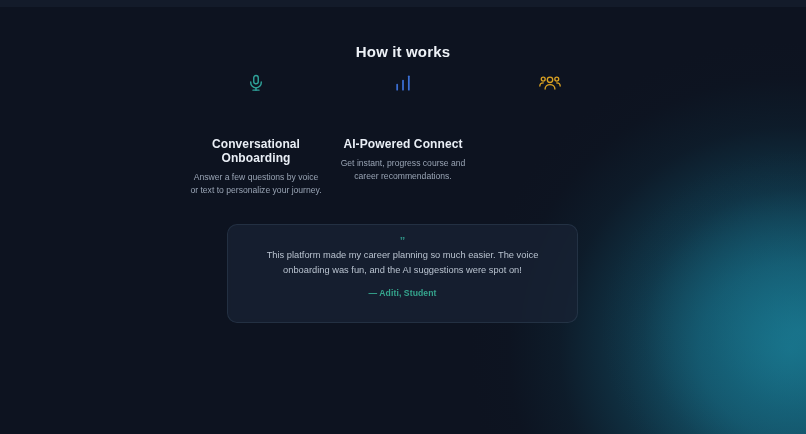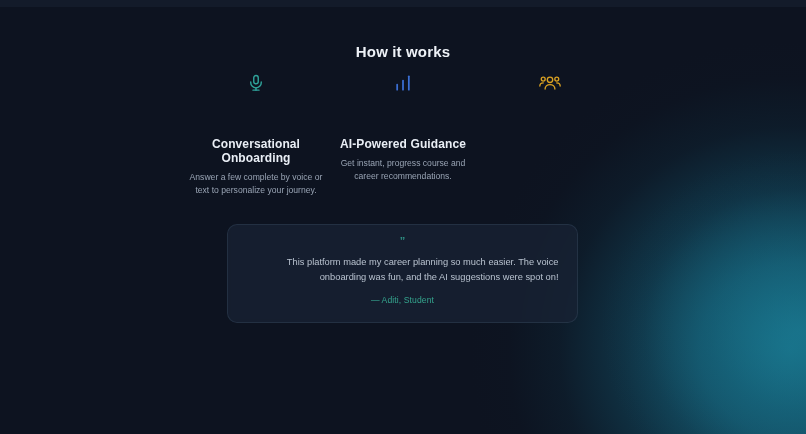--- a/index.html
+++ b/index.html
@@ -139,31 +139,30 @@
     padding-top: 11px;
   }
   .quote-mark {
     font-size: 11px;
     line-height: 1;
     color: #2e8e83;
     font-weight: bold;
     height: 12px;
   }
   .testimonial-quote {
-    margin-top: 7px;
     width: 312px;
-    text-align: right;
+    text-align: center;
     font-size: 9.3px;
     line-height: 1.62;
     color: #b9c3d0;
   }
   .testimonial-author {
     margin-top: 10px;
     font-size: 8.6px;
-    font-weight: normal;
+    font-weight: bold;
     color: #35a58e;
     letter-spacing: 0.1px;
   }
 </style>
 </head>
 <body>
 
 <div class="page">
 
   <div class="top-strip"></div>
@@ -179,32 +178,32 @@
       <div class="feature">
         <div class="feature-icon">
           <svg width="18" height="22" viewBox="0 0 24 24" fill="none" stroke="#2fa39a" stroke-width="1.9" stroke-linecap="round" stroke-linejoin="round">
             <rect x="9" y="2" width="6" height="11" rx="3"></rect>
             <path d="M5 10.5v1a7 7 0 0 0 14 0v-1"></path>
             <line x1="12" y1="18.5" x2="12" y2="21.5"></line>
             <line x1="8" y1="21.5" x2="16" y2="21.5"></line>
           </svg>
         </div>
         <div class="feature-title">Conversational Onboarding</div>
-        <div class="feature-desc">Answer a few complete by voice or text to personalize your journey.</div>
+        <div class="feature-desc">Answer a few questions by voice or text to personalize your journey.</div>
       </div>
 
       <div class="feature">
         <div class="feature-icon">
           <svg width="20" height="20" viewBox="0 0 24 24" fill="none" stroke="#3b6fd4" stroke-width="2.1" stroke-linecap="round" stroke-linejoin="round">
             <line x1="5" y1="20" x2="5" y2="14"></line>
             <line x1="12" y1="20" x2="12" y2="9"></line>
             <line x1="19" y1="20" x2="19" y2="4"></line>
           </svg>
         </div>
-        <div class="feature-title">AI-Powered Guidance</div>
+        <div class="feature-title">AI-Powered Connect</div>
         <div class="feature-desc">Get instant, progress course and career recommendations.</div>
       </div>
 
       <div class="feature">
         <div class="feature-icon">
           <svg width="22" height="20" viewBox="0 0 26 22" fill="none" stroke="#d9a122" stroke-width="1.6" stroke-linecap="round" stroke-linejoin="round">
             <circle cx="13" cy="7.2" r="3.2"></circle>
             <path d="M7.2 18.2c0-3.2 2.6-5.3 5.8-5.3s5.8 2.1 5.8 5.3"></path>
             <circle cx="5" cy="6.4" r="2.3"></circle>
             <path d="M1 14.6c0-2.3 1.8-3.7 4-3.7"></path>

